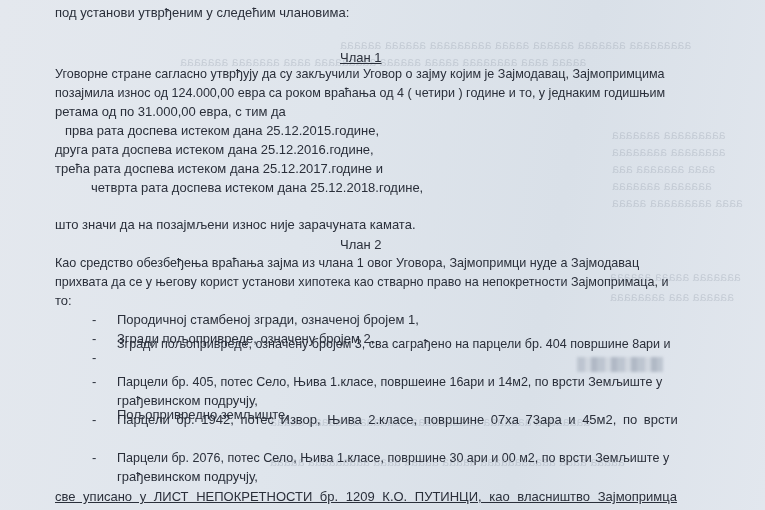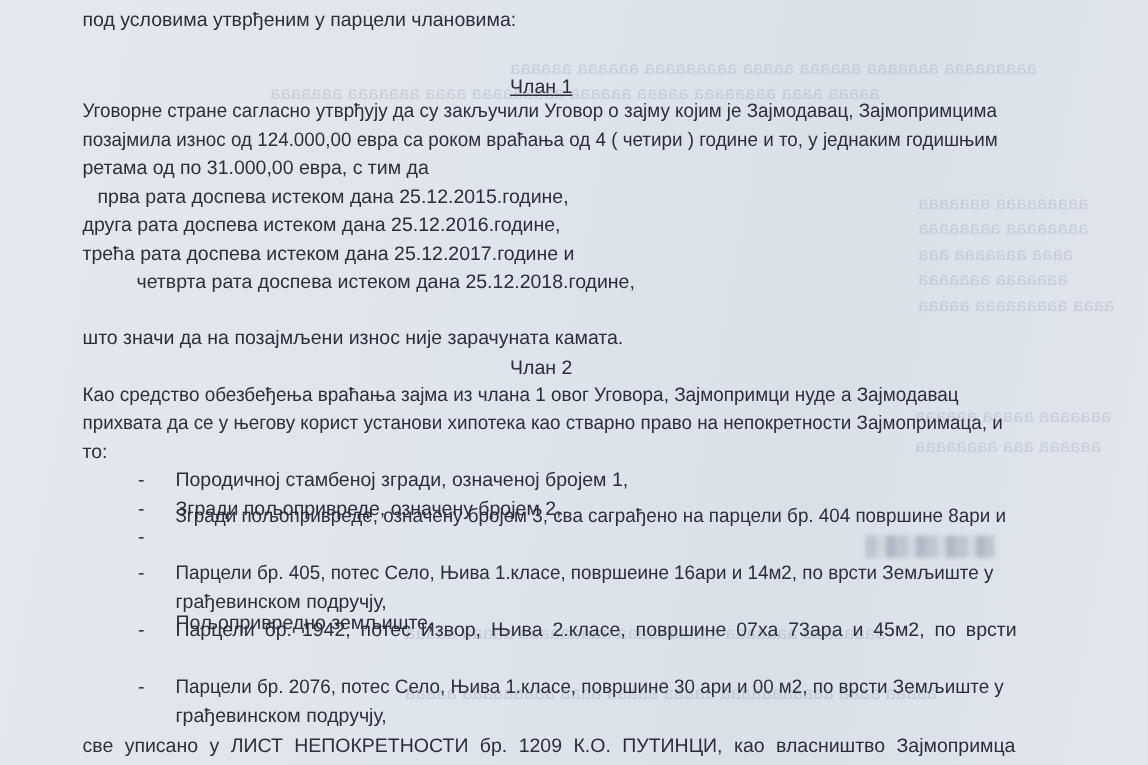--- a/index.html
+++ b/index.html
@@ -36,21 +36,21 @@
   <div class="bleed" style="left:612px;top:128px;">ааааааааа ааааааа</div>
   <div class="bleed" style="left:612px;top:145px;">аааааааа аааааааа</div>
   <div class="bleed" style="left:612px;top:162px;">аааа ааааааа ааа</div>
   <div class="bleed" style="left:612px;top:179px;">ааааааа ааааааа</div>
   <div class="bleed" style="left:612px;top:196px;">аааа ааааааааа ааааа</div>
   <div class="bleed" style="left:610px;top:270px;">ааааааа ааааа аааааа</div>
   <div class="bleed" style="left:610px;top:290px;">аааааа ааа аааааааа</div>
   <div class="bleed" style="left:270px;top:415px;">аааааааа ааааааа аааааааааа ааааааааа ааааа ааааа</div>
   <div class="bleed" style="left:270px;top:455px;">ааааа аааа ааааааааааа ааааа ааааа аааа ааааааааа ааааа</div>
 
-  <div class="line" style="left:55px;top:5px;">под условима утврђеним у парцели члановима:</div>
+  <div class="line" style="left:55px;top:5px;">под установи утврђеним у следећим члановима:</div>
 
   <div class="center" style="left:340px;top:50px;text-decoration:underline;">Члан 1</div>
   <div class="line" style="left:55px;top:66px;transform:scaleX(0.965);">Уговорне стране сагласно утврђују да су закључили Уговор о зајму којим је Зајмодавац, Зајмопримцима</div>
   <div class="line" style="left:55px;top:85px;transform:scaleX(0.965);">позајмила износ од 124.000,00 евра са роком враћања од 4 ( четири ) године и то, у једнаким годишњим</div>
   <div class="line" style="left:55px;top:104px;">ретама од по 31.000,00 евра, с тим да</div>
   <div class="line" style="left:55px;top:123px;margin-left:10px;">прва рата доспева истеком дана 25.12.2015.године,</div>
   <div class="line" style="left:55px;top:142px;">друга рата доспева истеком дана 25.12.2016.године,</div>
   <div class="line" style="left:55px;top:161px;">трећа рата доспева истеком дана 25.12.2017.године и</div>
   <div class="line" style="left:55px;top:180px;margin-left:36px;">четврта рата доспева истеком дана 25.12.2018.године,</div>
   <div class="line" style="left:55px;top:217px;">што значи да на позајмљени износ није зарачуната камата.</div>
@@ -75,14 +75,14 @@
   <div class="line" style="left:117px;top:393px;">грађевинском подручју,</div>
 
   <div class="bullet" style="left:92px;top:412px;">-</div>
   <div class="line" style="left:117px;top:412px;transform:scaleX(1.0);word-spacing:3px;">Парцели бр. 1942, потес Извор, Њива 2.класе, површине 07ха 73ара и 45м2, по врсти</div>
   <div class="line" style="left:117px;top:407px;">Пољопривредно земљиште,</div>
 
   <div class="bullet" style="left:92px;top:450px;">-</div>
   <div class="line" style="left:117px;top:450px;transform:scaleX(0.965);">Парцели бр. 2076, потес Село, Њива 1.класе, површине 30 ари и 00 м2, по врсти Земљиште у</div>
   <div class="line" style="left:117px;top:469px;">грађевинском подручју,</div>
 
-  <div class="line" style="left:55px;top:489px;word-spacing:4px;">све уписано у ЛИСТ НЕПОКРЕТНОСТИ бр. 1209 К.О. ПУТИНЦИ, као власништво Зајмопримца</div>
+  <div class="line" style="left:55px;top:489px;word-spacing:4px;text-decoration:underline;">све уписано у ЛИСТ НЕПОКРЕТНОСТИ бр. 1209 К.О. ПУТИНЦИ, као власништво Зајмопримца</div>
 </div>
 
 </body></html>

